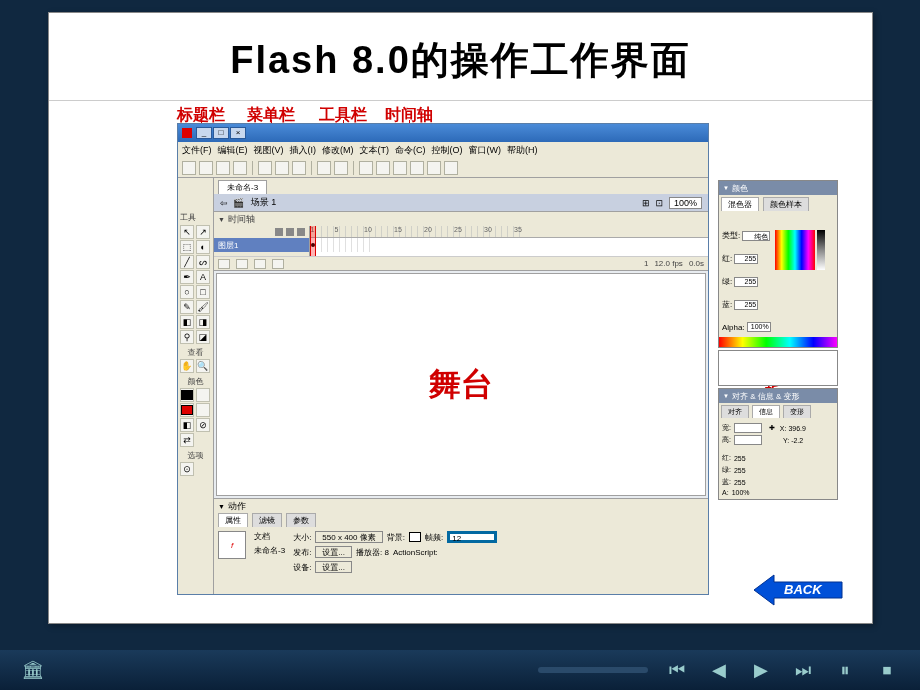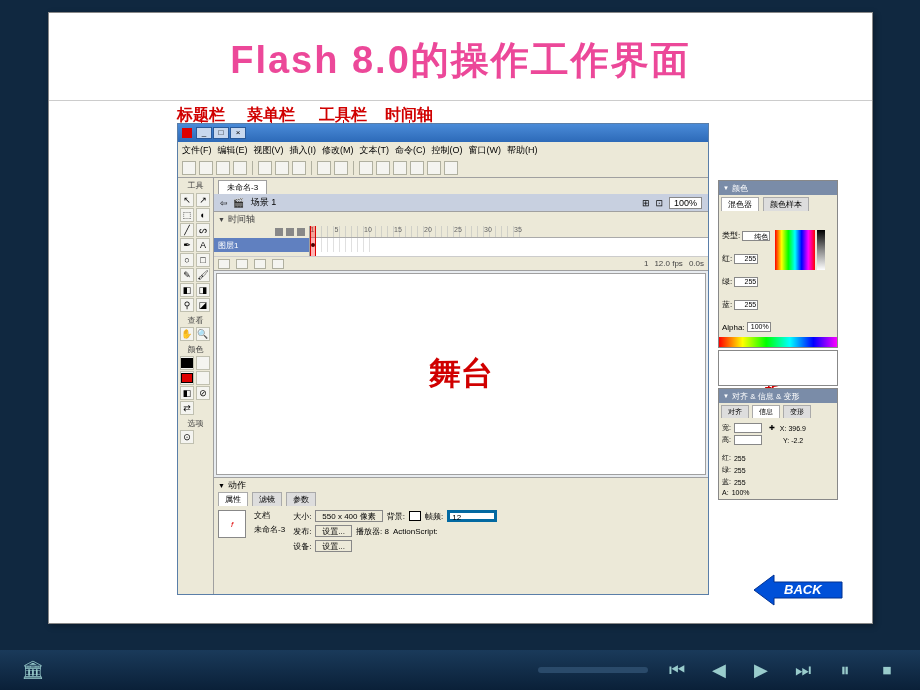--- a/index.html
+++ b/index.html
@@ -1,18 +1,18 @@
 <!DOCTYPE html>
 <html><head>
 <meta charset="utf-8">
 <style>
 * { margin: 0; padding: 0; box-sizing: border-box; }
 body { width: 920px; height: 690px; background: #102840; font-family: "Microsoft YaHei", Arial, sans-serif; position: relative; overflow: hidden; }
 .slide { position: absolute; top: 12px; left: 48px; width: 825px; height: 612px; background: #fff; border: 1px solid #888; box-shadow: 2px 2px 6px rgba(0,0,0,0.3); }
-.slide-title { text-align: center; font-size: 38px; font-weight: bold; color: #ec4899; padding: 22px 0 14px; border-bottom: 1px solid #ccc; letter-spacing: 2px; }
+.slide-title { text-align: center; font-size: 38px; font-weight: bold; color: #000000; padding: 22px 0 14px; border-bottom: 1px solid #ccc; letter-spacing: 2px; }
 .content-area { position: relative; height: 520px; }
 .label { position: absolute; font-weight: bold; color: #d00000; font-size: 16px; }
 .label-top1 { top: 4px; left: 128px; }
 .label-top2 { top: 4px; left: 198px; }
 .label-top3 { top: 4px; left: 270px; }
 .label-top4 { top: 4px; left: 336px; }
 .label-left { top: 110px; left: 86px; width: 18px; line-height: 22px; }
 .label-right { top: 186px; left: 716px; width: 18px; line-height: 30px; }
 
 .flash-app { position: absolute; top: 22px; left: 128px; width: 532px; height: 472px; border: 1px solid #5a7ea8; background: #e8ecf0; font-size: 10px; }
@@ -22,21 +22,21 @@
 .win-btns { display: flex; gap: 1px; }
 .win-btn { width: 16px; height: 12px; background: #c8d8ee; border: 1px solid #2a5a9a; text-align: center; font-size: 8px; line-height: 10px; color: #000; }
 .menubar { height: 16px; background: #ece9d8; display: flex; padding: 0 4px; gap: 6px; align-items: center; font-size: 9px; color: #000; }
 .menu-item { cursor: default; }
 .toolbar { height: 20px; background: #ece9d8; border-bottom: 1px solid #a0a0a0; display: flex; align-items: center; padding: 0 4px; gap: 3px; }
 .tb-btn { width: 14px; height: 14px; background: #f4f4f0; border: 1px solid #b0b0a0; }
 .tb-sep { width: 1px; height: 14px; background: #b0b0a0; margin: 0 2px; }
 
 .app-body { display: flex; height: calc(100% - 54px); }
 .toolbox { width: 36px; background: #ece9d8; border-right: 1px solid #a0a0a0; padding: 2px; font-size: 8px; }
-.toolbox-title { text-align: center; color: #444; margin-bottom: 2px; }
+.toolbox-title { text-align: left; color: #444; margin-bottom: 2px; margin-top: 32px; }
 .tool-grid { display: grid; grid-template-columns: 1fr 1fr; gap: 1px; }
 .tool-cell { width: 14px; height: 14px; background: #f4f4f0; border: 1px solid #c0c0b0; display: flex; align-items: center; justify-content: center; font-size: 9px; }
 .tool-section-label { font-size: 8px; text-align: center; margin: 3px 0 1px; color: #444; }
 .color-swatch { width: 12px; height: 10px; border: 1px solid #000; }
 .swatch-black { background: #000; }
 .swatch-red { background: #d00; }
 .swatch-white { background: #fff; }
 
 .main-col { flex: 1; display: flex; flex-direction: column; }
 .doc-tabs { height: 16px; background: #ece9d8; display: flex; align-items: flex-end; padding: 0 4px; font-size: 8px; }
@@ -61,21 +61,21 @@
 .frame-cell.key { background: #fff; position: relative; }
 .frame-cell.key::after { content: ""; position: absolute; width: 4px; height: 4px; background: #000; border-radius: 50%; left: 1px; top: 5px; }
 .playhead { position: absolute; left: 0; top: 0; width: 6px; height: 30px; background: rgba(255,0,0,0.3); border-left: 1px solid #d00; border-right: 1px solid #d00; }
 .timeline-footer { height: 14px; display: flex; align-items: center; padding: 0 4px; gap: 6px; font-size: 8px; color: #444; background: #ece9d8; border-top: 1px solid #ccc; }
 .tf-btn { width: 12px; height: 10px; background: #f4f4f0; border: 1px solid #b0b0a0; }
 
 .stage-row { flex: 1; display: flex; }
 .stage-area { flex: 1; background: #fff; border: 1px solid #a0a0a0; margin: 2px; position: relative; display: flex; align-items: center; justify-content: center; }
 .stage-label { font-size: 32px; font-weight: bold; color: #d00000; }
 
-.properties-panel { height: 117px; background: #ece9d8; border-top: 1px solid #a0a0a0; }
+.properties-panel { height: 96px; background: #ece9d8; border-top: 1px solid #a0a0a0; }
 .prop-head { height: 14px; display: flex; align-items: center; padding: 0 4px; font-size: 9px; }
 .prop-head::before { content: "▼"; font-size: 7px; margin-right: 3px; }
 .prop-tabs { display: flex; font-size: 8px; gap: 4px; padding-left: 4px; }
 .prop-tab { padding: 1px 6px; background: #fff; border: 1px solid #aaa; border-bottom: none; }
 .prop-tab.inactive { background: #ddd; }
 .prop-body { display: flex; padding: 4px; gap: 8px; font-size: 8px; }
 .prop-icon { width: 28px; height: 28px; background: #fff; border: 1px solid #888; display: flex; align-items: center; justify-content: center; font-style: italic; color: #d00; }
 .prop-col { display: flex; flex-direction: column; gap: 3px; }
 .prop-row { display: flex; gap: 4px; align-items: center; }
 .prop-field { background: #fff; border: 3px solid #0369a1; padding: 0 2px; min-width: 50px; height: 12px; font-size: 8px; }

